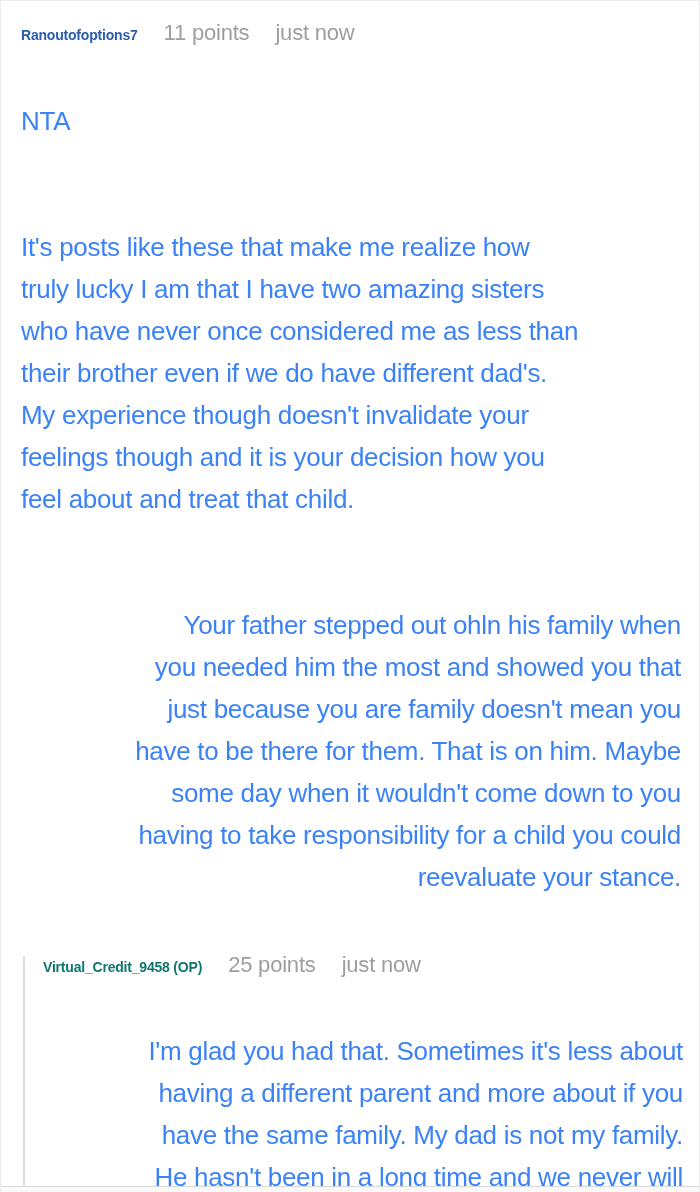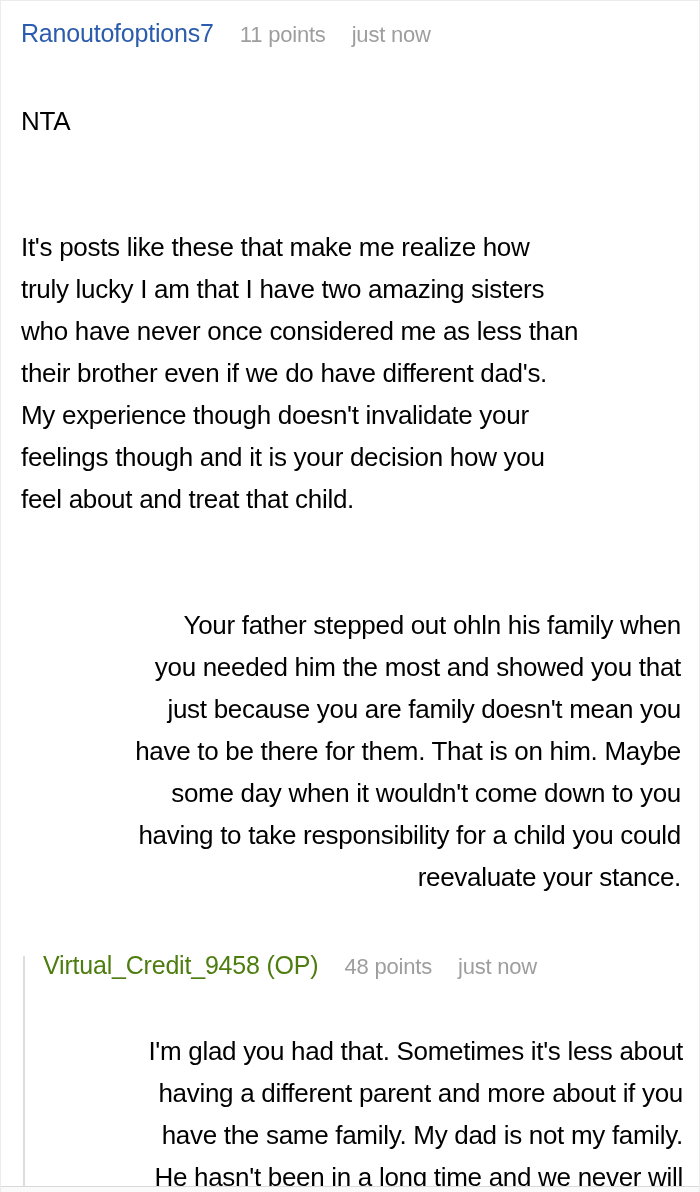--- a/index.html
+++ b/index.html
@@ -16,29 +16,29 @@
     border-top: 1px solid #ececec;
     border-left: 1px solid #ececec;
     border-right: 1px solid #ececec;
   }
   .comment { padding: 19px 18px 0 20px; }
   .meta-row {
     display: flex; align-items: baseline; gap: 26px;
     line-height: 26px; margin-bottom: 10px;
   }
   .author {
-    font-weight: normal; font-size: 25px;
+    font-weight: bold; font-size: 14px;
     text-decoration: none; cursor: pointer;
     letter-spacing: -0.2px;
   }
   .author.blue { color: #2b5cad; }
-  .author.orange { color: #4d7c0f; }
+  .author.orange { color: #0f766e; }
   .meta { font-size: 22px; color: #9e9e9e; letter-spacing: -0.2px; }
   .body {
-    font-size: 26px; line-height: 42px; color: #000000;
+    font-size: 26px; line-height: 42px; color: #3b82f6;
     letter-spacing: -0.3px;
     white-space: pre-line;
   }
   .body p { margin: 0 0 42px 0; }
   .body p:last-child { margin-bottom: 0; text-align: right; }
   .reply {
     position: relative;
     margin-top: 12px;
     padding: 0 16px 0 42px;
   }
@@ -81,21 +81,21 @@
 some day when it wouldn't come down to you
 having to take responsibility for a child you could
 reevaluate your stance.</p>
     </div>
   </section>
 
   <section class="reply">
     <div class="thread-line"></div>
     <header class="meta-row">
       <a class="author orange">Virtual_Credit_9458 (OP)</a>
-      <span class="meta">48 points</span>
+      <span class="meta">25 points</span>
       <span class="meta">just now</span>
     </header>
     <div class="body">
       <p>I'm glad you had that. Sometimes it's less about
 having a different parent and more about if you
 have the same family. My dad is not my family.
 He hasn't been in a long time and we never will
 be again. So our common "parent" does not
 connect us the way a lot of half siblings can be
 connected through. Sometimes feelings like that

